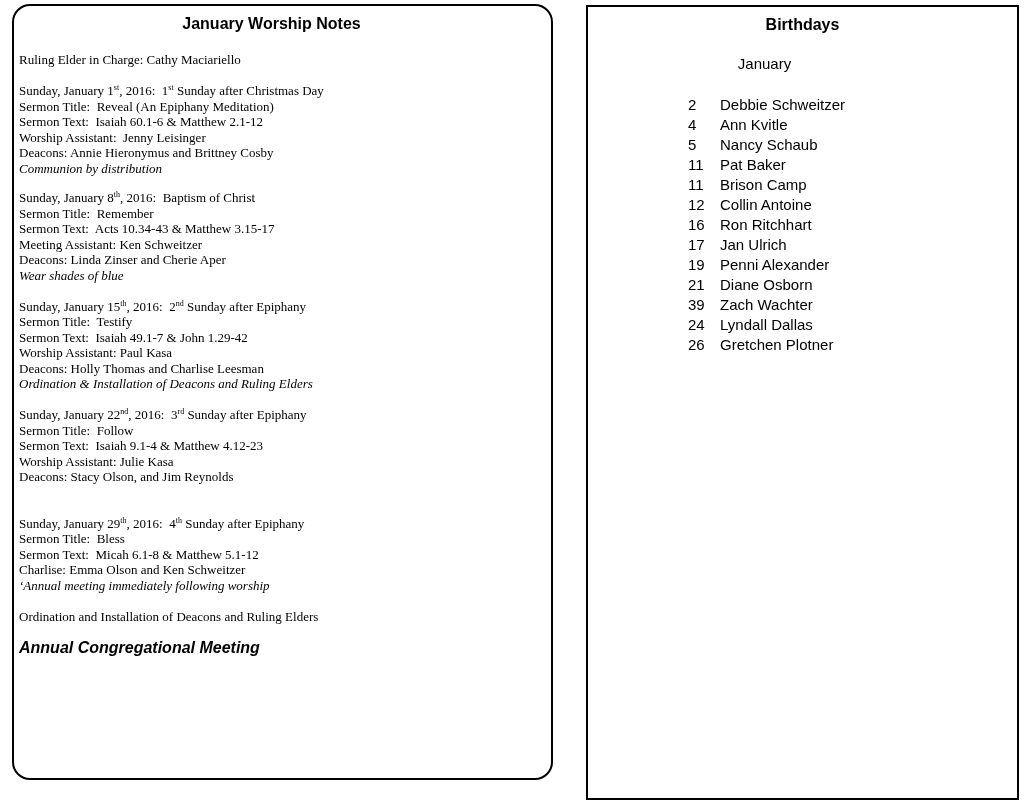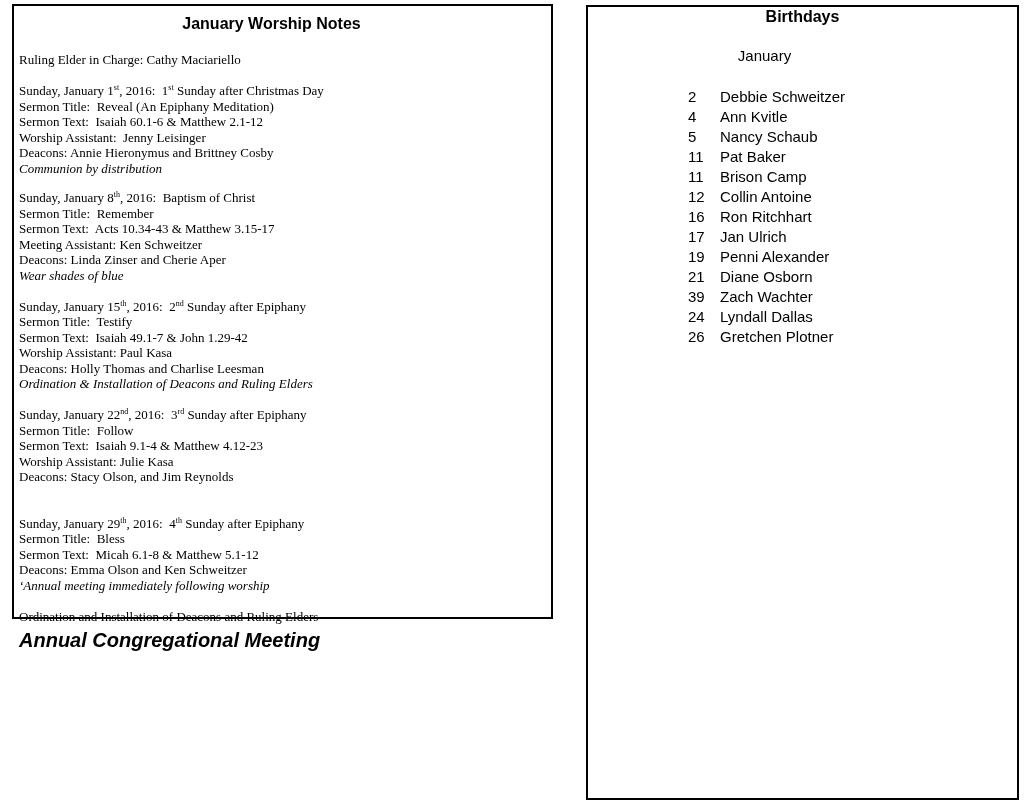--- a/index.html
+++ b/index.html
@@ -11,48 +11,50 @@
     color:#000;
     overflow:hidden;
   }
   .panel {
     position:absolute;
     background:#ffffff;
     border:2px solid #000000;
     box-sizing:border-box;
   }
   #worship-panel {
-    left:12px; top:4px; width:541px; height:615px;
+    left:12px; top:4px; width:541px; height:776px;
     padding:8px 27px 0 5px;
+    border-radius:18px;
   }
   #birthdays-panel {
     left:586px; top:5px; width:433px; height:795px;
+    padding-top:8px;
   }
   .panel-title {
     font-family:"Liberation Sans", sans-serif;
     font-weight:bold;
     font-size:16px;
     line-height:19px;
     text-align:center;
   }
   #worship-panel .panel-title { margin-bottom:19px; }
   .wsection { margin-bottom:15.5px; }
   .wline {
     font-size:13px;
     line-height:15.5px;
     white-space:pre-wrap;
   }
   .wline.italic { font-style:italic; }
   .wline.big-italic {
     font-family:"Liberation Sans", sans-serif;
     font-style:italic;
     font-weight:bold;
-    font-size:20px;
+    font-size:16px;
     line-height:21px;
-    margin-top:6px;
+    margin-top:13px;
   }
   .wline sup {
     font-size:8px;
     vertical-align:super;
     line-height:0;
   }
   .bday-month {
     font-family:"Liberation Sans", sans-serif;
     font-size:15px;
     line-height:18px;
@@ -108,21 +110,21 @@
         <div class="wline">Sunday, January 22<sup>nd</sup>, 2016:  3<sup>rd</sup> Sunday after Epiphany</div>
         <div class="wline">Sermon Title:  Follow</div>
         <div class="wline">Sermon Text:  Isaiah 9.1-4 &amp; Matthew 4.12-23</div>
         <div class="wline">Worship Assistant: Julie Kasa</div>
         <div class="wline">Deacons: Stacy Olson, and Jim Reynolds</div>
       </div>
       <div class="wsection" style="margin-bottom: 15.5px;">
         <div class="wline">Sunday, January 29<sup>th</sup>, 2016:  4<sup>th</sup> Sunday after Epiphany</div>
         <div class="wline">Sermon Title:  Bless</div>
         <div class="wline">Sermon Text:  Micah 6.1-8 &amp; Matthew 5.1-12</div>
-        <div class="wline">Deacons: Emma Olson and Ken Schweitzer</div>
+        <div class="wline">Charlise: Emma Olson and Ken Schweitzer</div>
         <div class="wline italic">‘Annual meeting immediately following worship</div>
       </div>
       <div class="wsection" style="margin-bottom: 15.5px;">
         <div class="wline">Ordination and Installation of Deacons and Ruling Elders</div>
         <div class="wline big-italic">Annual Congregational Meeting</div>
       </div>
     </div>
 </div>
 
 <div class="panel" id="birthdays-panel">

